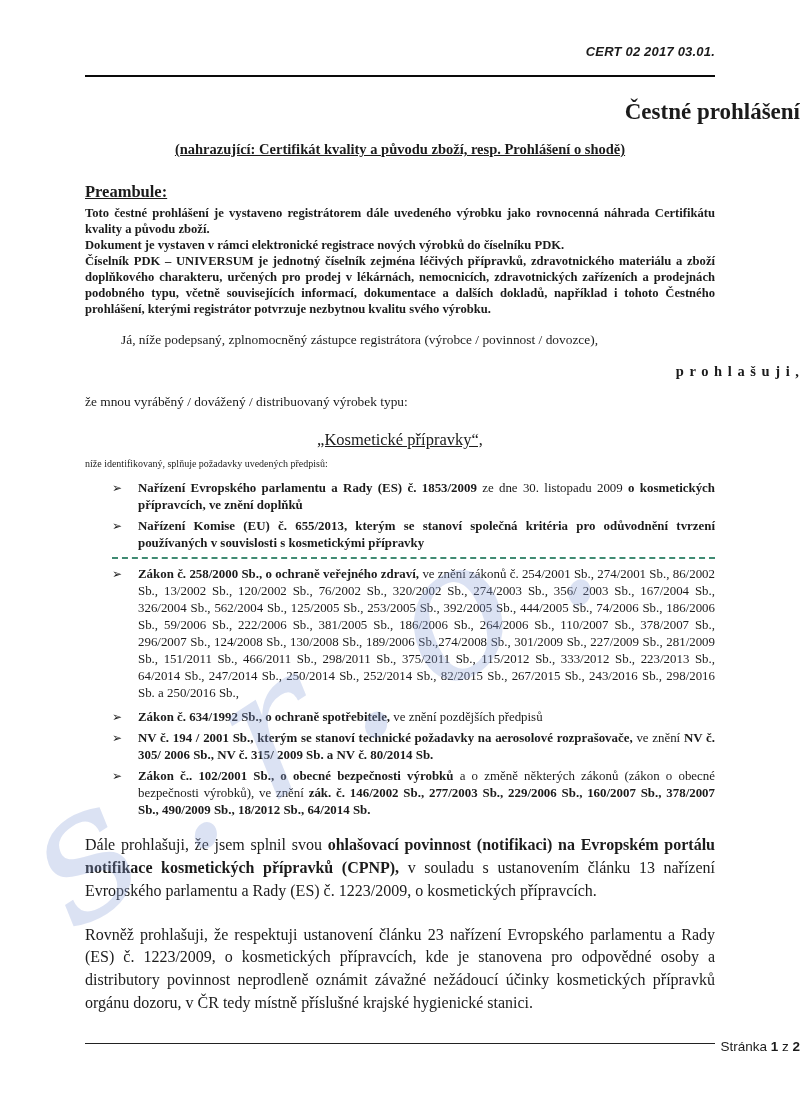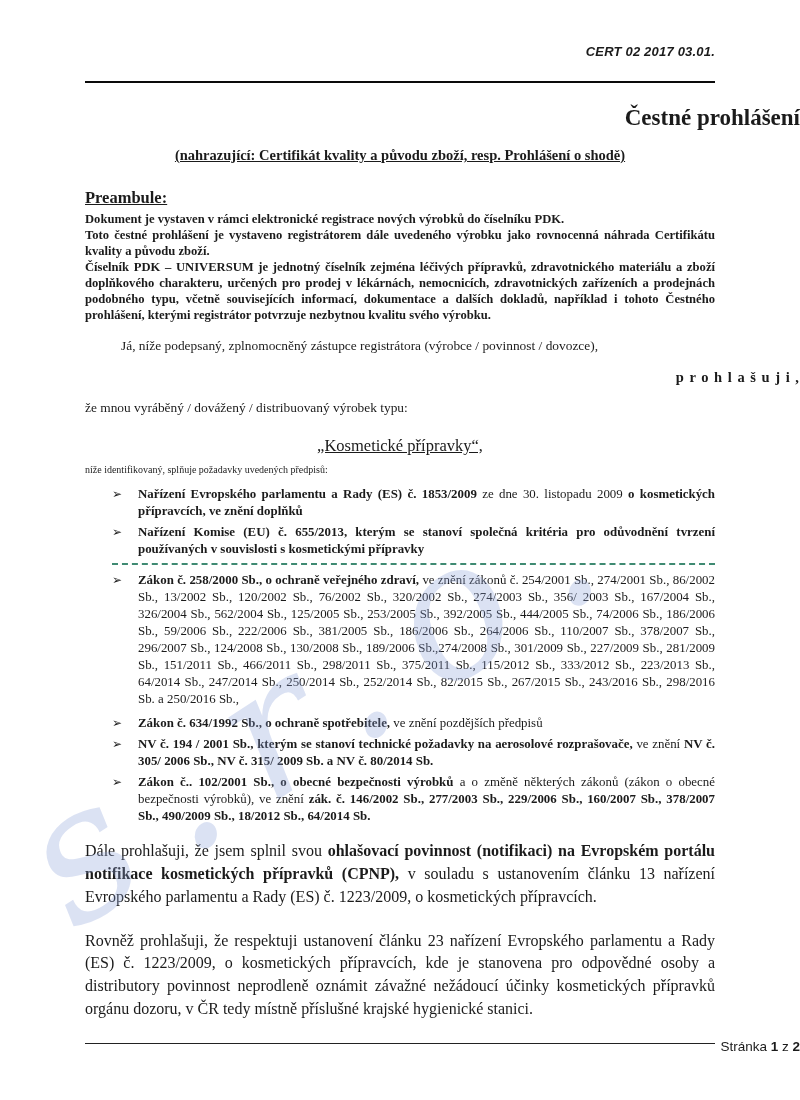--- a/index.html
+++ b/index.html
@@ -7,21 +7,21 @@
   .page {
     position: relative;
     width: 800px; height: 1100px;
     background: #fff;
     font-family: "Liberation Serif", "DejaVu Serif", serif;
     color: var(--ink, #1b1b1b);
     overflow: hidden;
   }
   .header {
     margin: 0 85px;
-    padding-top: 42px; padding-bottom: 21px;
+    padding-top: 42px; padding-bottom: 15px;
     border-bottom: 2px solid #0a0a0a;
     text-align: right;
   }
   .doc-code {
     font-family: "Liberation Sans", sans-serif;
     font-style: italic; font-weight: bold;
     font-size: 13px; letter-spacing: .2px;
   }
   .title { margin-top: 22px; text-align: right; font-size: 23px; font-weight: bold; }
   .subtitle { margin-top: 16px; text-align: center; font-size: 14.5px; font-weight: bold; text-decoration: underline; }
@@ -74,22 +74,22 @@
   </div>
 
   <div class="header">
     <span class="doc-code">CERT 02 2017 03.01.</span>
   </div>
 
   <div class="title">Čestné prohlášení</div>
   <div class="subtitle">(nahrazující: Certifikát kvality a původu zboží, resp. Prohlášení o shodě)</div>
 
   <div class="preamble-heading">Preambule:</div>
+  <p class="preamble-p">Toto čestné prohlášení je vystaveno registrátorem dále uvedeného výrobku jako rovnocenná náhrada Certifikátu kvality a původu zboží.</p>
   <p class="preamble-p">Dokument je vystaven v rámci elektronické registrace nových výrobků do číselníku PDK.</p>
-  <p class="preamble-p">Toto čestné prohlášení je vystaveno registrátorem dále uvedeného výrobku jako rovnocenná náhrada Certifikátu kvality a původu zboží.</p>
   <p class="preamble-p">Číselník PDK – UNIVERSUM je jednotný číselník zejména léčivých přípravků, zdravotnického materiálu a zboží doplňkového charakteru, určených pro prodej v lékárnách, nemocnicích, zdravotnických zařízeních a prodejnách podobného typu, včetně souvisejících informací, dokumentace a dalších dokladů, například i tohoto Čestného prohlášení, kterými registrátor potvrzuje nezbytnou kvalitu svého výrobku.</p>
 
   <p class="intro">Já, níže podepsaný, zplnomocněný zástupce registrátora (výrobce / povinnost / dovozce),</p>
   <p class="verb">p r o h l a š u j i ,</p>
   <p class="product-line">že mnou vyráběný / dovážený / distribuovaný výrobek typu:</p>
   <p class="product-type">„Kosmetické přípravky“,</p>
   <p class="compliance">níže identifikovaný, splňuje požadavky uvedených předpisů:</p>
 
   <div class="bullets">
     <div class="bullet">

